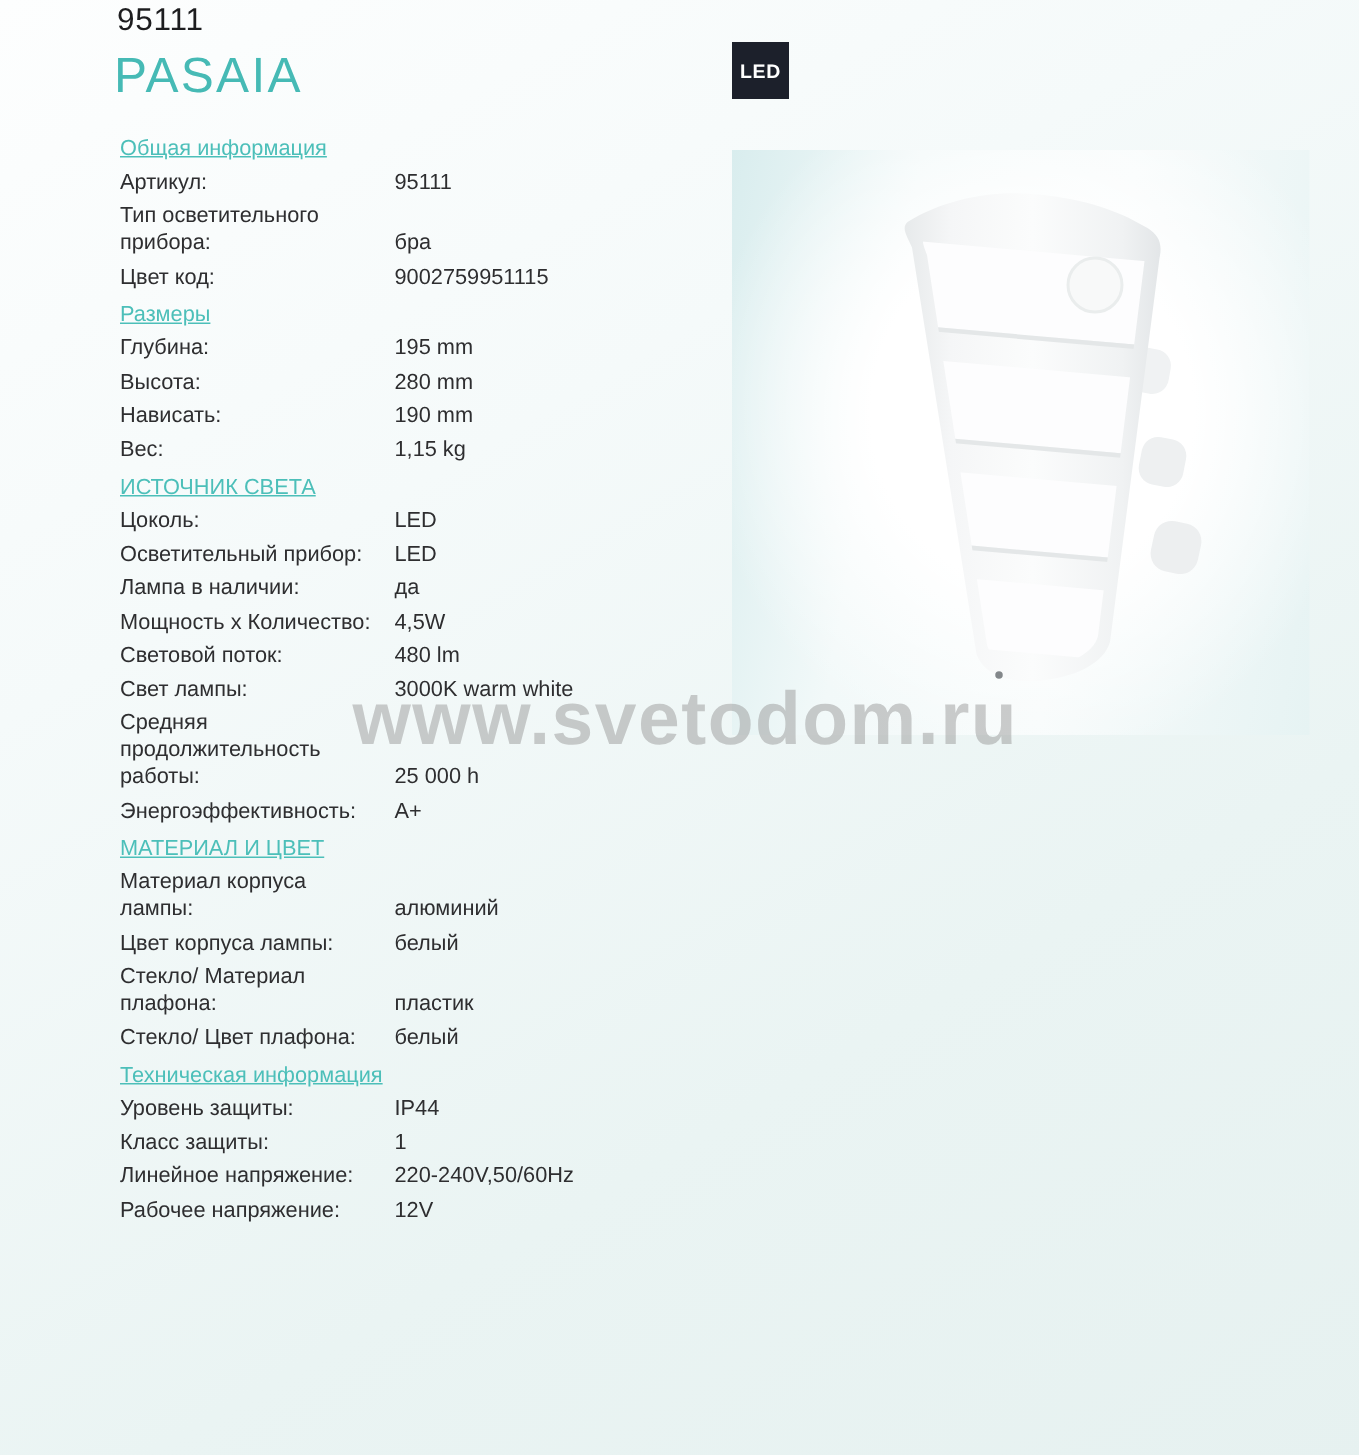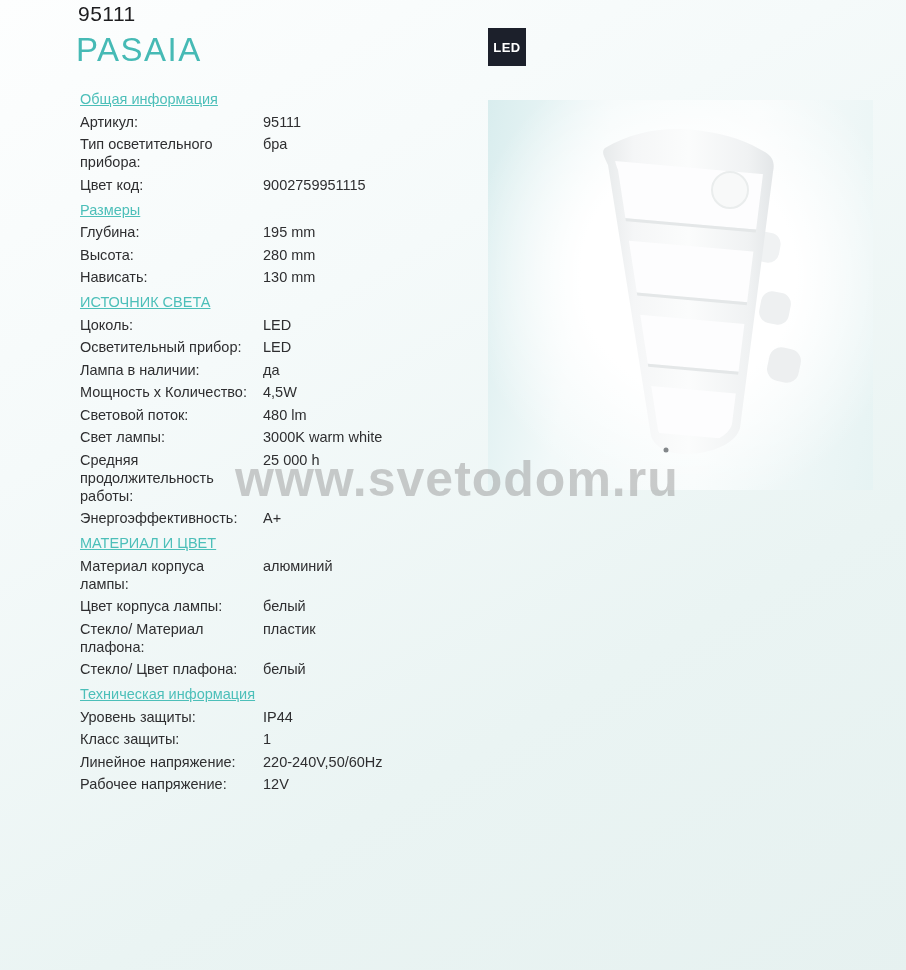--- a/index.html
+++ b/index.html
@@ -20,21 +20,21 @@
   .led-badge{
     position:absolute;left:488px;top:28px;width:38px;height:38px;
     background:#1c202b;color:#ffffff;font-size:13px;font-weight:bold;
     display:flex;align-items:center;justify-content:center;letter-spacing:.5px;
   }
   .specs{position:absolute;left:80px;top:83px;width:398px;}
   .section-title{margin:7px 0 4px;font-size:14.5px;line-height:18px;}
   .section-title .st-text{
     color:#4cbfb9;text-decoration:underline;cursor:pointer;
   }
-  .spec-row{display:flex;align-items:flex-start;margin:4.5px 0;}
+  .spec-row{display:flex;align-items:flex-end;margin:4.5px 0;}
   .spec-label{
     flex:0 0 176px;margin-right:7px;
     font-size:14.5px;line-height:18px;color:#2e2e30;
   }
   .spec-value{font-size:14.5px;line-height:18px;color:#2e2e30;}
   .image-box{
     position:absolute;left:488px;top:100px;width:385px;height:390px;
     background:
       radial-gradient(ellipse at 52% 45%, #ffffff 38%, rgba(255,255,255,0) 78%),
       linear-gradient(100deg,#d9edee 0%,#f2f9f9 28%,#f7fbfb 60%,#e6f3f3 100%);
@@ -92,23 +92,27 @@
     <div class="spec-value">195 mm</div>
   </div>
 
   <div class="spec-row">
     <div class="spec-label">Высота:</div>
     <div class="spec-value">280 mm</div>
   </div>
 
   <div class="spec-row">
     <div class="spec-label">Нависать:</div>
-    <div class="spec-value">130 mm</div>
-  </div>
-
+    <div class="spec-value">190 mm</div>
+  </div>
+
+  <div class="spec-row">
+    <div class="spec-label">Вес:</div>
+    <div class="spec-value">1,15 kg</div>
+  </div>
 </div>
   </div>
 
   <div class="spec-section">
     <div class="section-title">
       <span class="st-text">ИСТОЧНИК СВЕТА</span>
     </div>
     <div class="rows">
   <div class="spec-row">
     <div class="spec-label">Цоколь:</div>

